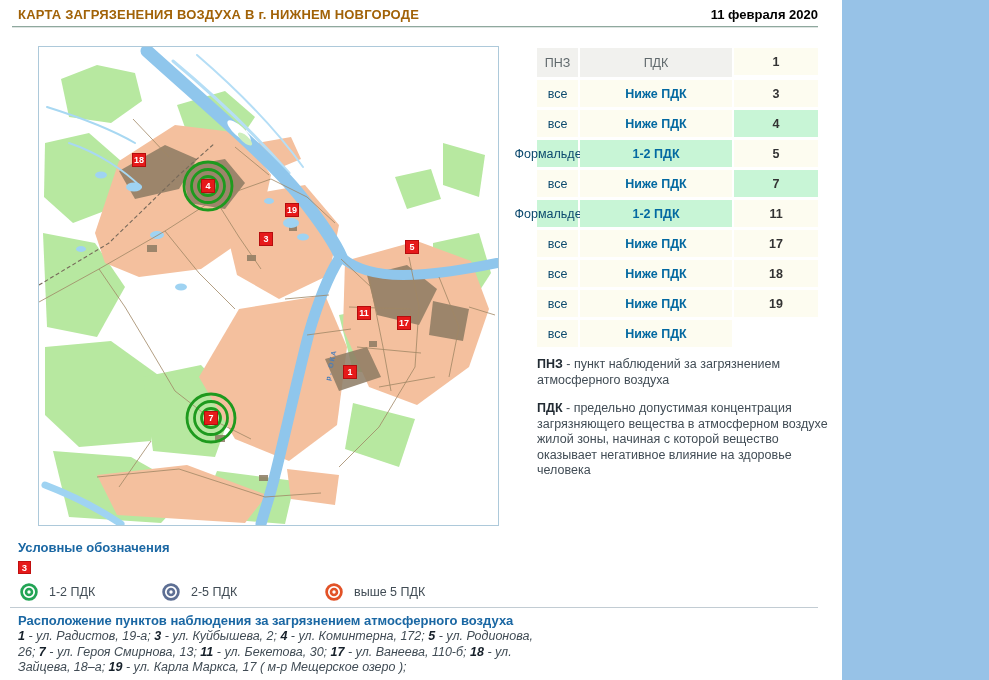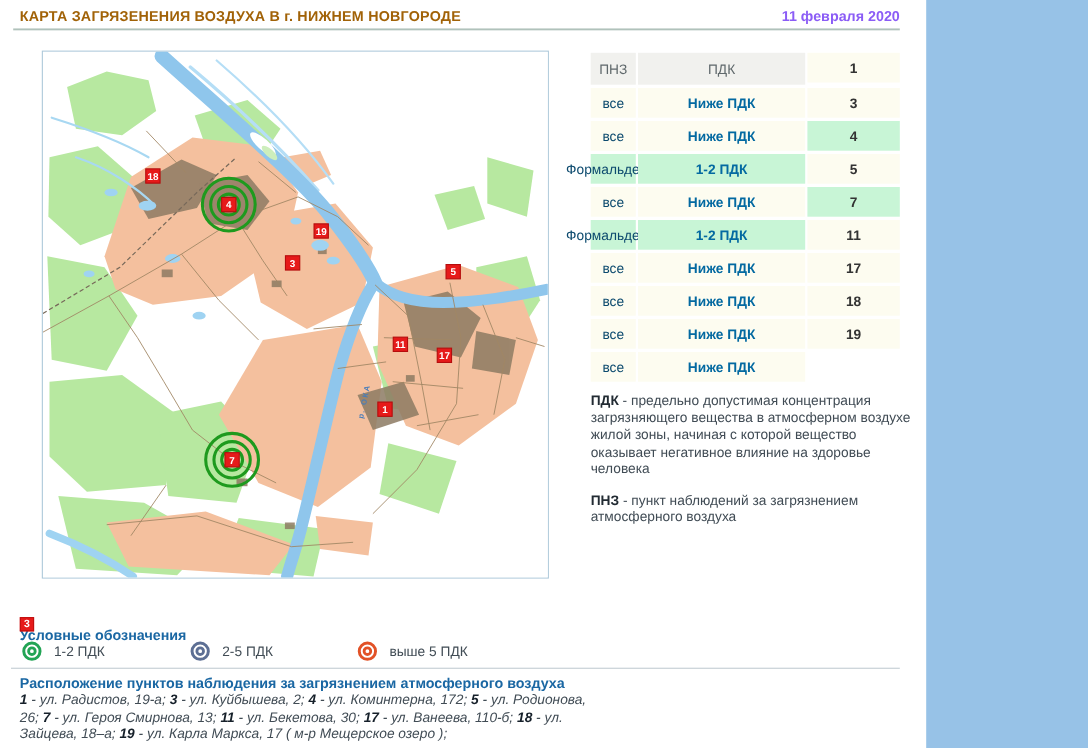--- a/index.html
+++ b/index.html
@@ -4,40 +4,40 @@
 <style>
   html,body { margin:0; padding:0; }
   body {
     width:989px; height:680px; position:relative; overflow:hidden;
     background:#ffffff;
     font-family:"Liberation Sans","DejaVu Sans",sans-serif;
   }
   .sidebar { position:absolute; left:842px; top:0; width:147px; height:680px; background:#97c2e7; }
 
   .title { position:absolute; left:18px; top:7px; font-size:13px; font-weight:bold; color:#a16207; letter-spacing:.2px; }
-  .date  { position:absolute; left:660px; top:7px; width:158px; text-align:right; font-size:13px; font-weight:bold; color:#8b5cf6; }
+  .date  { position:absolute; left:660px; top:7px; width:158px; text-align:right; font-size:13px; font-weight:bold; color:#000000; }
   .header-rule { position:absolute; left:12px; top:26px; width:806px; height:0; border-top:1px solid #8fa89e; box-shadow:0 1px 0 rgba(143,168,158,.3); }
 
   .map-frame { position:absolute; left:38px; top:46px; width:459px; height:478px; border:1px solid #adc9da; background:#fff; }
   .river-label { font-size:7px; font-weight:bold; letter-spacing:1.5px; fill:#4a7db8; }
 
   .pnz-table { position:absolute; left:537px; top:48px; width:281px;
     display:grid; grid-template-columns:41px 152px 84px; column-gap:2px; row-gap:3px; font-size:12.5px; }
   .hcell { background:#f1f1ee; color:#60696c; height:29px; display:flex; align-items:center; justify-content:center; }
   .cell  { height:27px; display:flex; align-items:center; justify-content:center; background:#fdfcf0; color:#0c4a6e; }
   .cell.num { font-weight:bold; color:#333; }
   .cell.pdk { font-weight:bold; color:#0369a1; }
   .cell.green { background:#c8f5d6; }
 
   .defs { position:absolute; left:537px; top:357px; width:298px; font-size:12.5px; line-height:15.5px; color:#414c55; }
   .defs p { margin:0 0 13px 0; }
   .defs b { color:#222b33; }
 
   .section-heading { position:absolute; font-size:13px; font-weight:bold; color:#1a67a3; }
-  .legend-heading { left:18px; top:570px; }
+  .legend-heading { left:18px; top:540px; }
 
   .legend-marker-row { position:absolute; left:18px; top:559px; height:16px; display:flex; align-items:center; font-size:12.5px; color:#414c55; }
   .red-marker { width:13px; height:13px; margin-right:17px; background:#e61a1a; border:1px solid #c00f0f; box-sizing:border-box;
     color:#fff; font-size:9.5px; font-weight:bold; display:flex; align-items:center; justify-content:center; }
 
   .legend-levels { position:absolute; left:0; top:581px; width:540px; height:24px; }
   .level-item { position:absolute; top:0; display:flex; align-items:center; gap:9px; font-size:12.5px; color:#414c55; }
 
   .bottom-rule { position:absolute; left:10px; top:607px; width:808px; height:0; border-top:1px solid #c2ccd3; }
   .loc-heading { left:18px; top:613px; }
@@ -222,37 +222,37 @@
     <div class="cell pdk">Ниже ПДК</div>
     <div class="cell num">18</div>
     <div class="cell sub">все</div>
     <div class="cell pdk">Ниже ПДК</div>
     <div class="cell num">19</div>
     <div class="cell sub">все</div>
     <div class="cell pdk">Ниже ПДК</div>
   </div>
 
 <div class="defs" id="definitions">
+    <p><b>ПНЗ</b> - пункт наблюдений за загрязнением атмосферного воздуха</p>
     <p><b>ПДК</b> - предельно допустимая концентрация загрязняющего вещества в атмосферном воздухе жилой зоны, начиная с которой вещество оказывает негативное влияние на здоровье человека</p>
-    <p><b>ПНЗ</b> - пункт наблюдений за загрязнением атмосферного воздуха</p>
   </div>
 
 <div class="section-heading legend-heading">Условные обозначения</div>
 <div class="legend-marker-row">
   <span class="red-marker">3</span>
 </div>
 <div class="legend-levels" id="legend-levels">
     <div class="level-item" style="left: 18px;">
       <svg width="22" height="22">
         <circle cx="11" cy="11" r="7.4" fill="none" stroke="#22a455" stroke-width="2.7"></circle>
         <circle cx="11" cy="11" r="3" fill="none" stroke="#22a455" stroke-width="2.6"></circle>
       </svg>
       <span>1-2 ПДК</span>
     </div>
-    <div class="level-item" style="left: 171px;">
+    <div class="level-item" style="left: 160px;">
       <svg width="22" height="22">
         <circle cx="11" cy="11" r="7.4" fill="none" stroke="#5d6f94" stroke-width="2.7"></circle>
         <circle cx="11" cy="11" r="3" fill="none" stroke="#5d6f94" stroke-width="2.6"></circle>
       </svg>
       <span>2-5 ПДК</span>
     </div>
     <div class="level-item" style="left: 323px;">
       <svg width="22" height="22">
         <circle cx="11" cy="11" r="7.4" fill="none" stroke="#e25227" stroke-width="2.7"></circle>
         <circle cx="11" cy="11" r="3" fill="none" stroke="#e25227" stroke-width="2.6"></circle>

